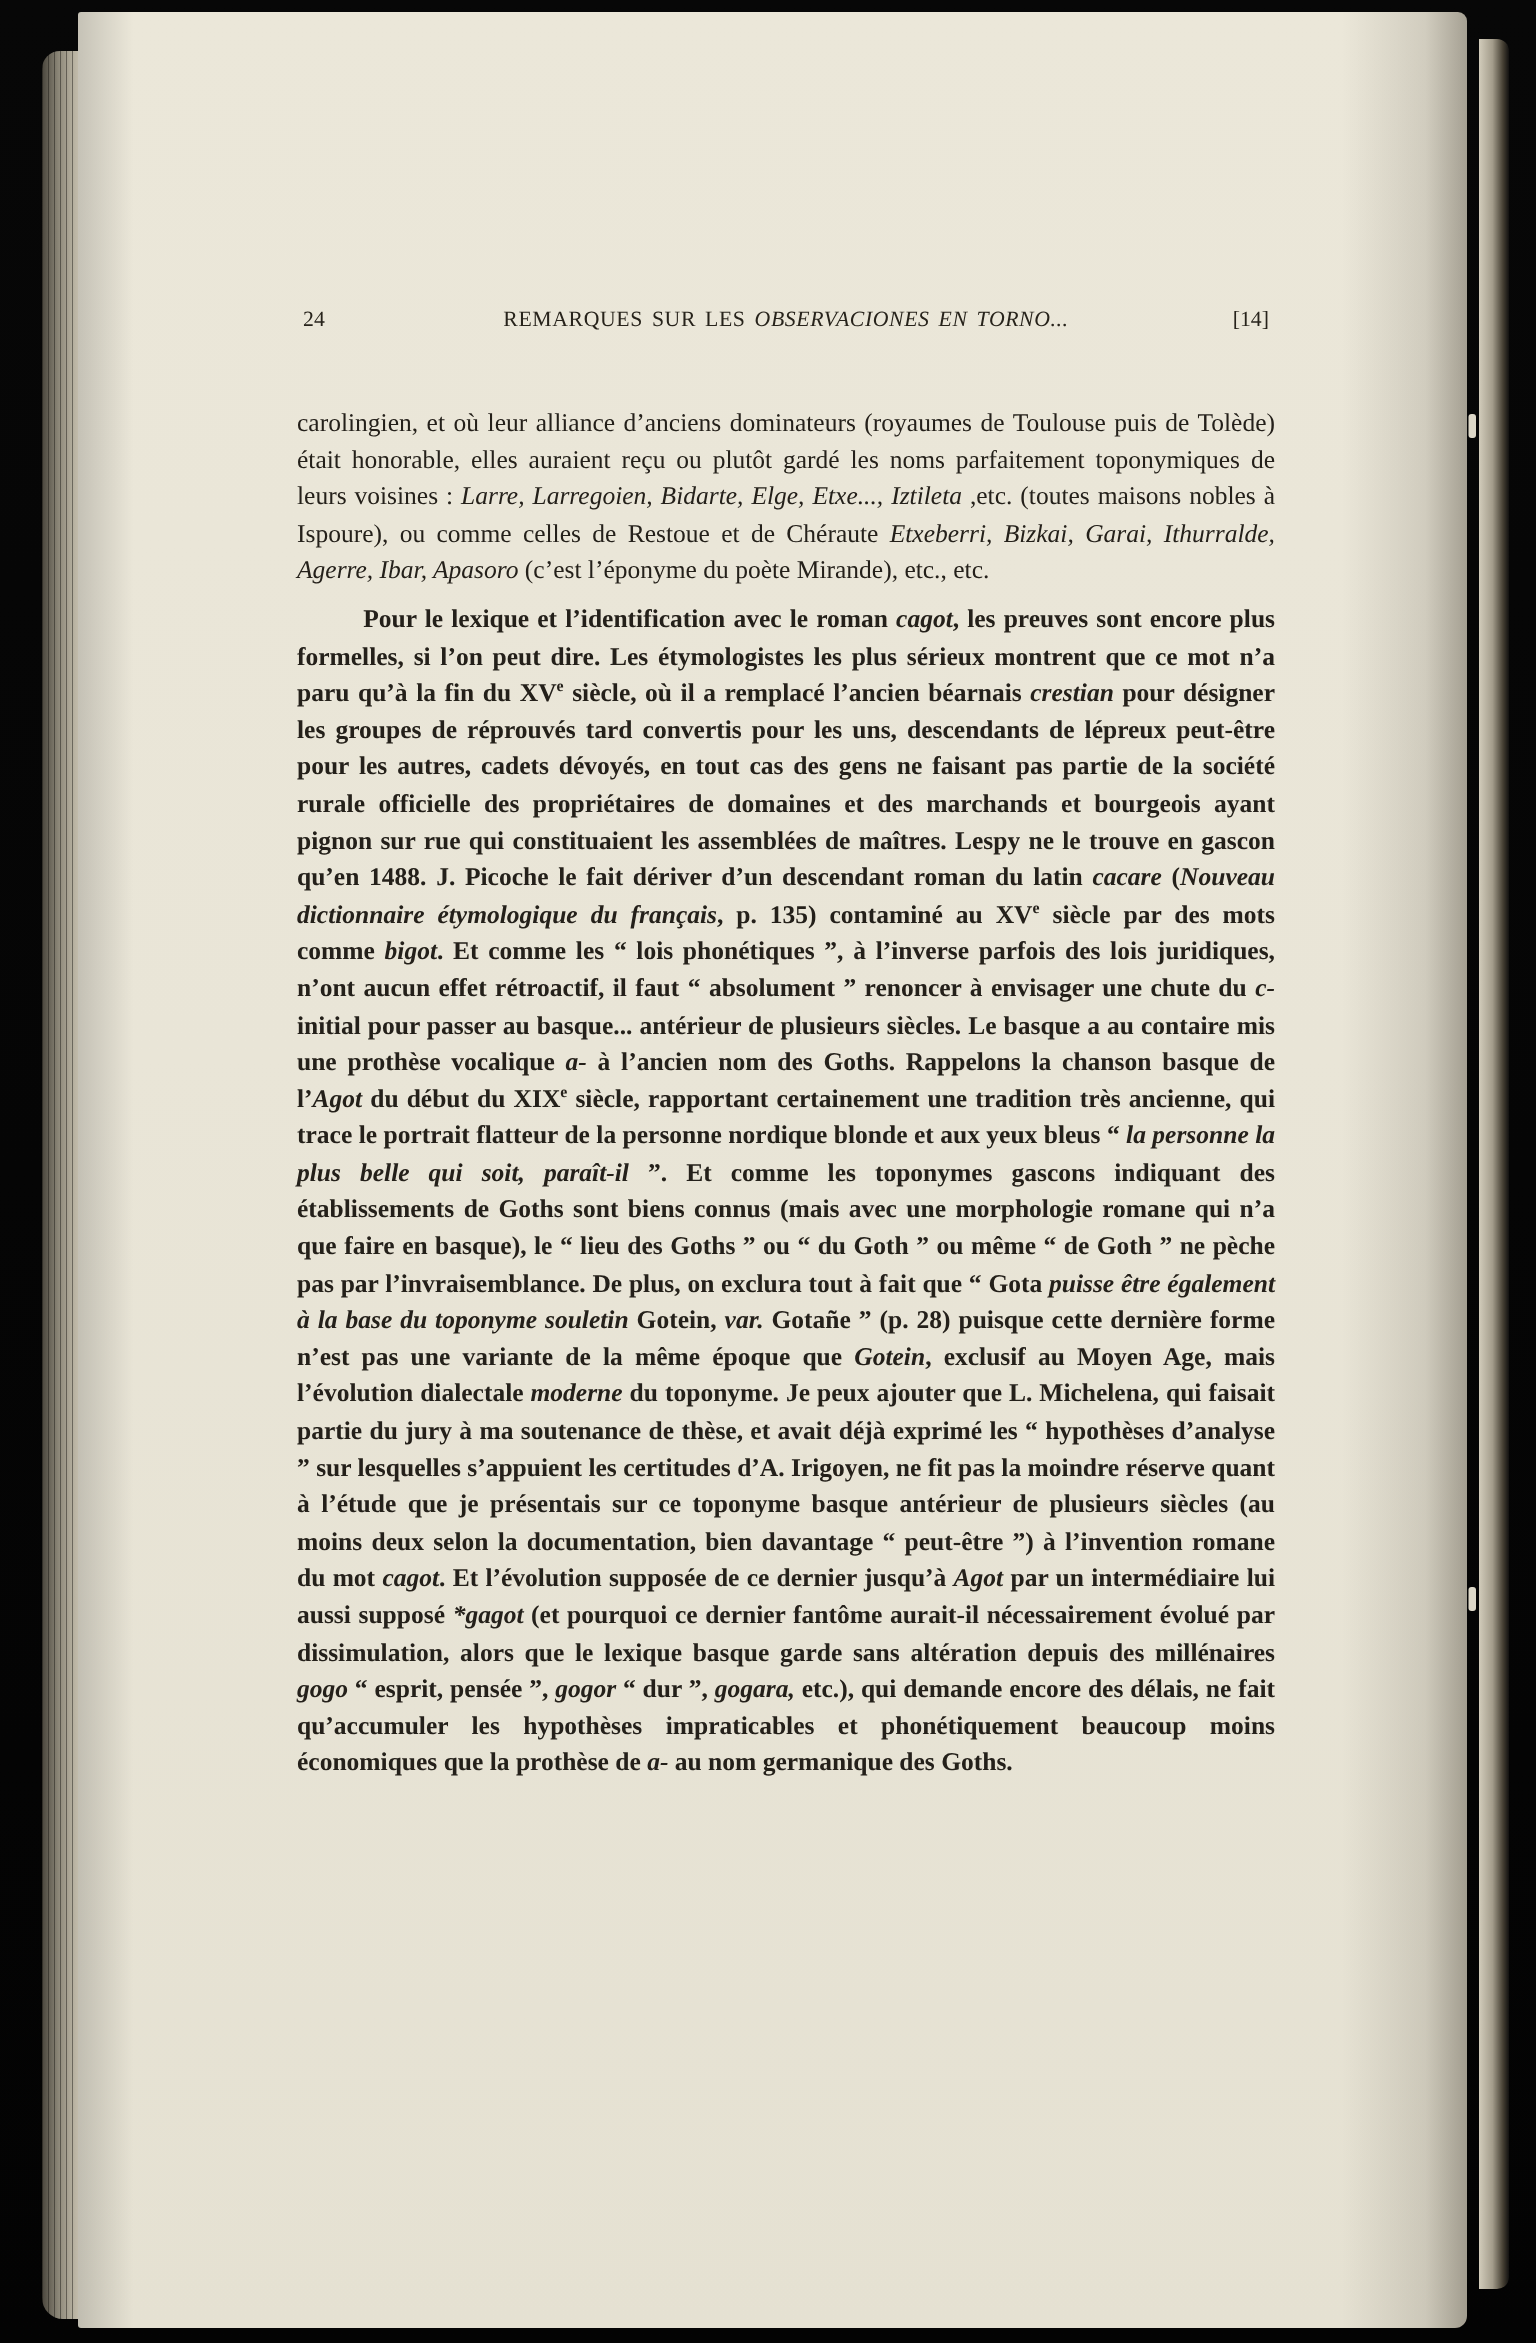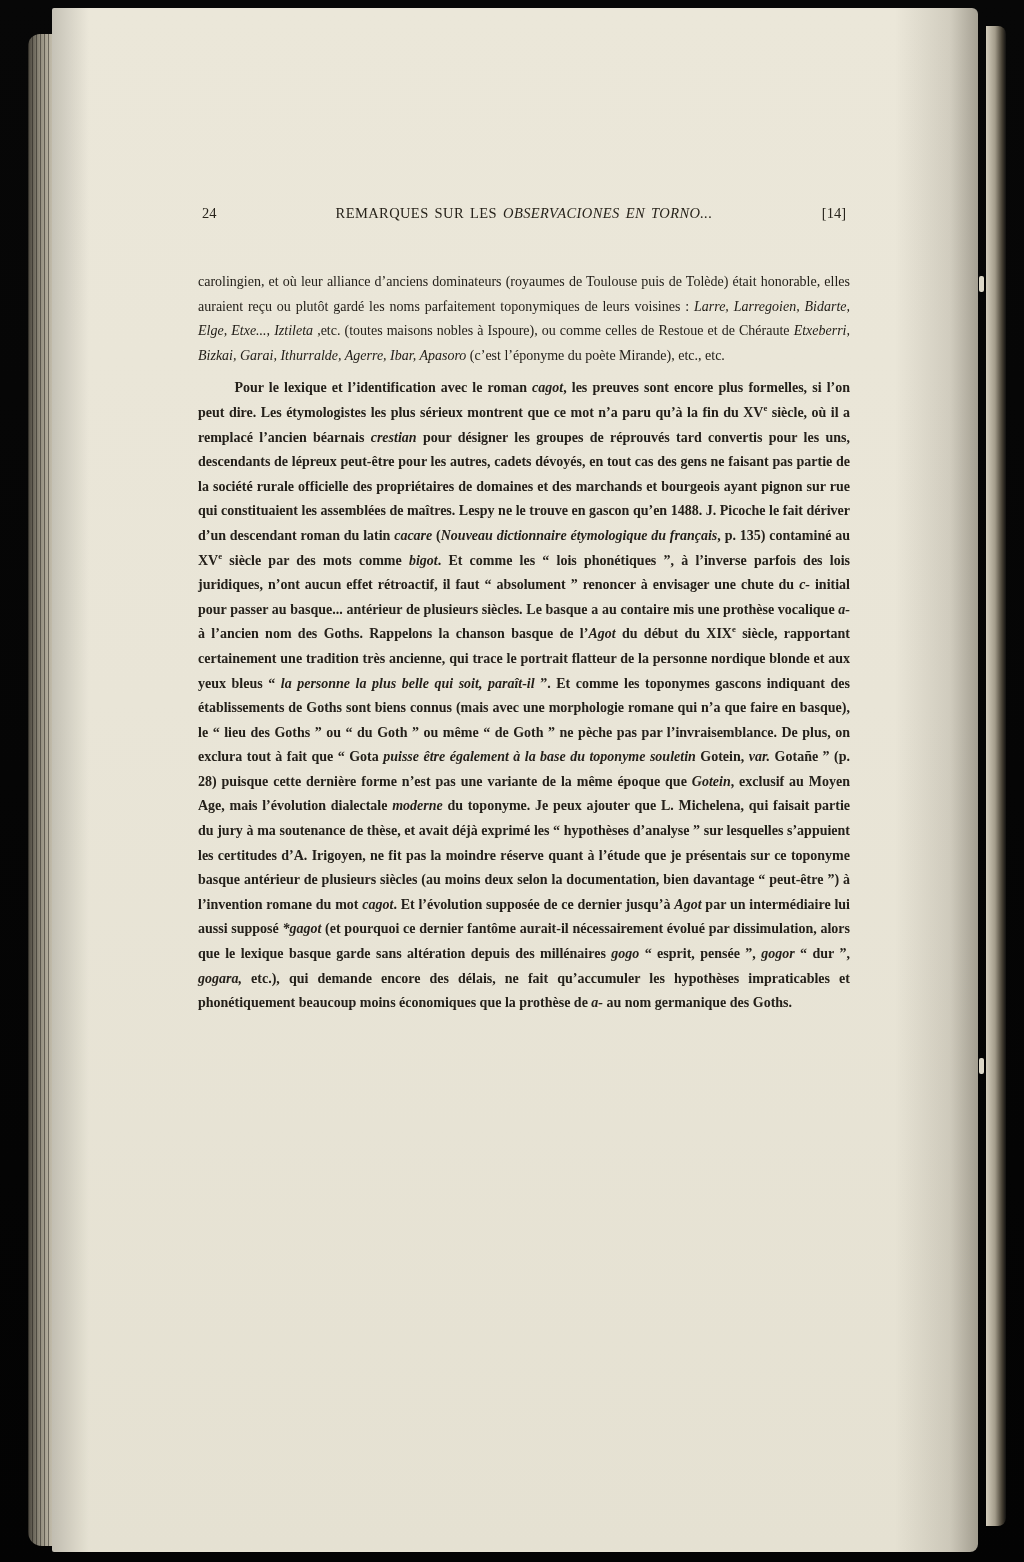--- a/index.html
+++ b/index.html
@@ -40,21 +40,21 @@
     position:absolute; top:197px; left:146px; width:652px; height:20px;
     font-size:14.5px; letter-spacing:0.4px; text-align:center; word-spacing:2px;
     color:#27231b; white-space:nowrap;
   }
   .header .pn { position:absolute; left:4px; top:0; letter-spacing:0; }
   .header .ref { position:absolute; right:4px; top:0; letter-spacing:0;margin-left:45px; }
   .header .title i { letter-spacing:0.4px;margin-top:39px; }
 
   .body-text {
     position:absolute; top:262px; left:146px; width:652px;
-    font-size:14px; line-height:24.6px; text-align:justify;
+    font-size:17px; line-height:24.6px; text-align:justify;
     color:#24201a;
   }
   .body-text p.para { margin:0; }
   .body-text p.para + p.para { margin-top:8px;font-weight:bold; }
   .body-text p.indent { text-indent:2.6em; }
   .body-text sup { font-size:0.62em; line-height:0; vertical-align:super; }
   .body-text span, .body-text i, .body-text sup { }
 </style>
 </head>
 <body>

